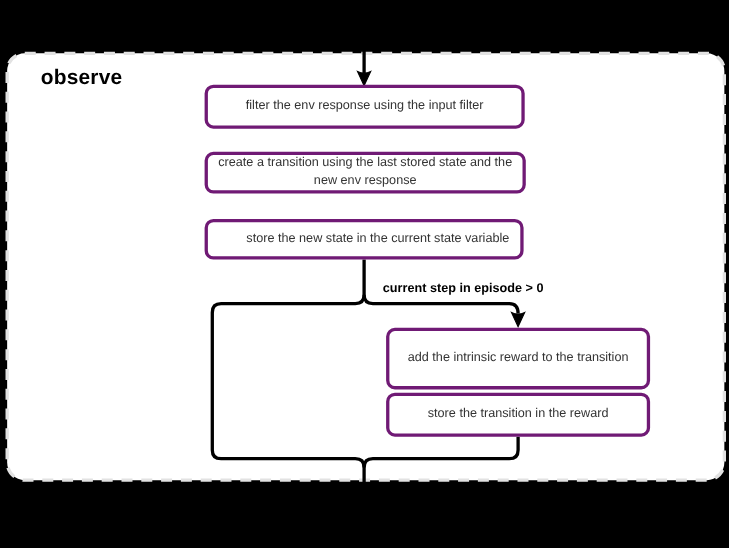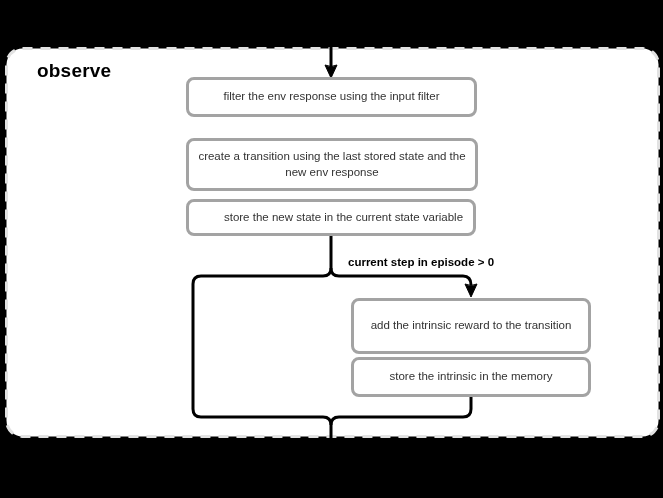--- a/index.html
+++ b/index.html
@@ -28,34 +28,34 @@
     top: 60px;
     font-size: 19px;
     font-weight: bold;
     color: #000000;
     letter-spacing: 0.2px;
   }
   .node {
     position: absolute;
     box-sizing: border-box;
     background: #ffffff;
-    border: 3px solid #a3a3a3;
+    border: 3px solid #701a75;
     border-radius: 8px;
     display: flex;
     align-items: center;
     justify-content: center;
     text-align: center;
     font-size: 11.5px;
     line-height: 1.35;
     color: #333333;
     white-space: pre-line;
     padding: 2px 6px;
   }
   .node-1 { left: 186px; top: 77px;  width: 291px; height: 40px; }
-  .node-2 { left: 186px; top: 138px; width: 292px; height: 53px; }
+  .node-2 { left: 186px; top: 138px; width: 292px; height: 38px; }
   .node-3 { left: 186px; top: 199px; width: 290px; height: 37px; padding-left: 31px; }
   .node-4 { left: 351px; top: 298px; width: 240px; height: 56px; }
   .node-5 { left: 351px; top: 357px; width: 240px; height: 40px; }
   .condition-label {
     position: absolute;
     left: 348px;
     top: 256px;
     font-size: 11.5px;
     font-weight: bold;
     color: #000000;
@@ -97,16 +97,16 @@
     <span>store the new state in the current state variable</span>
   </div>
 
   <div class="condition-label">current step in episode &gt; 0</div>
 
   <div class="node node-4">
     <span>add the intrinsic reward to the transition</span>
   </div>
 
   <div class="node node-5">
-    <span>store the intrinsic in the memory</span>
+    <span>store the transition in the reward</span>
   </div>
 
 </div>
 
 </body></html>

